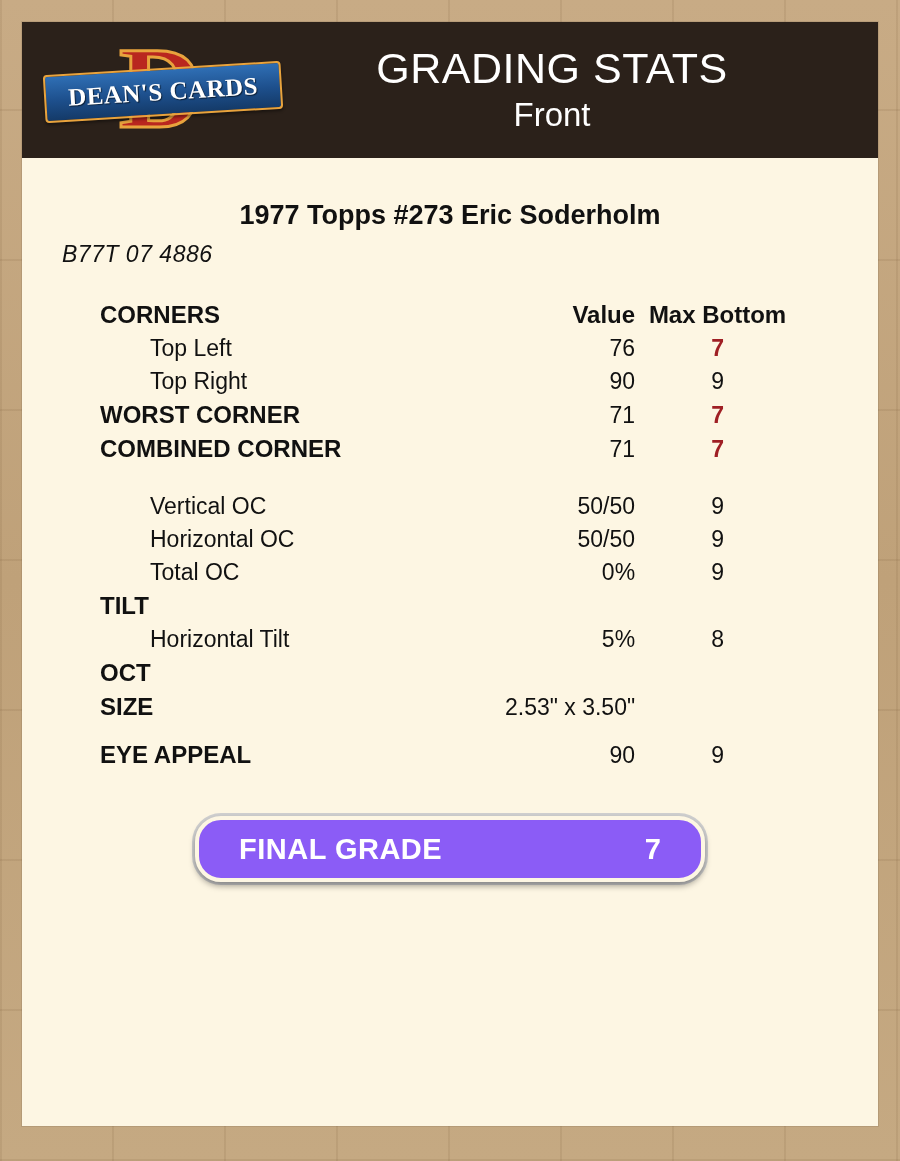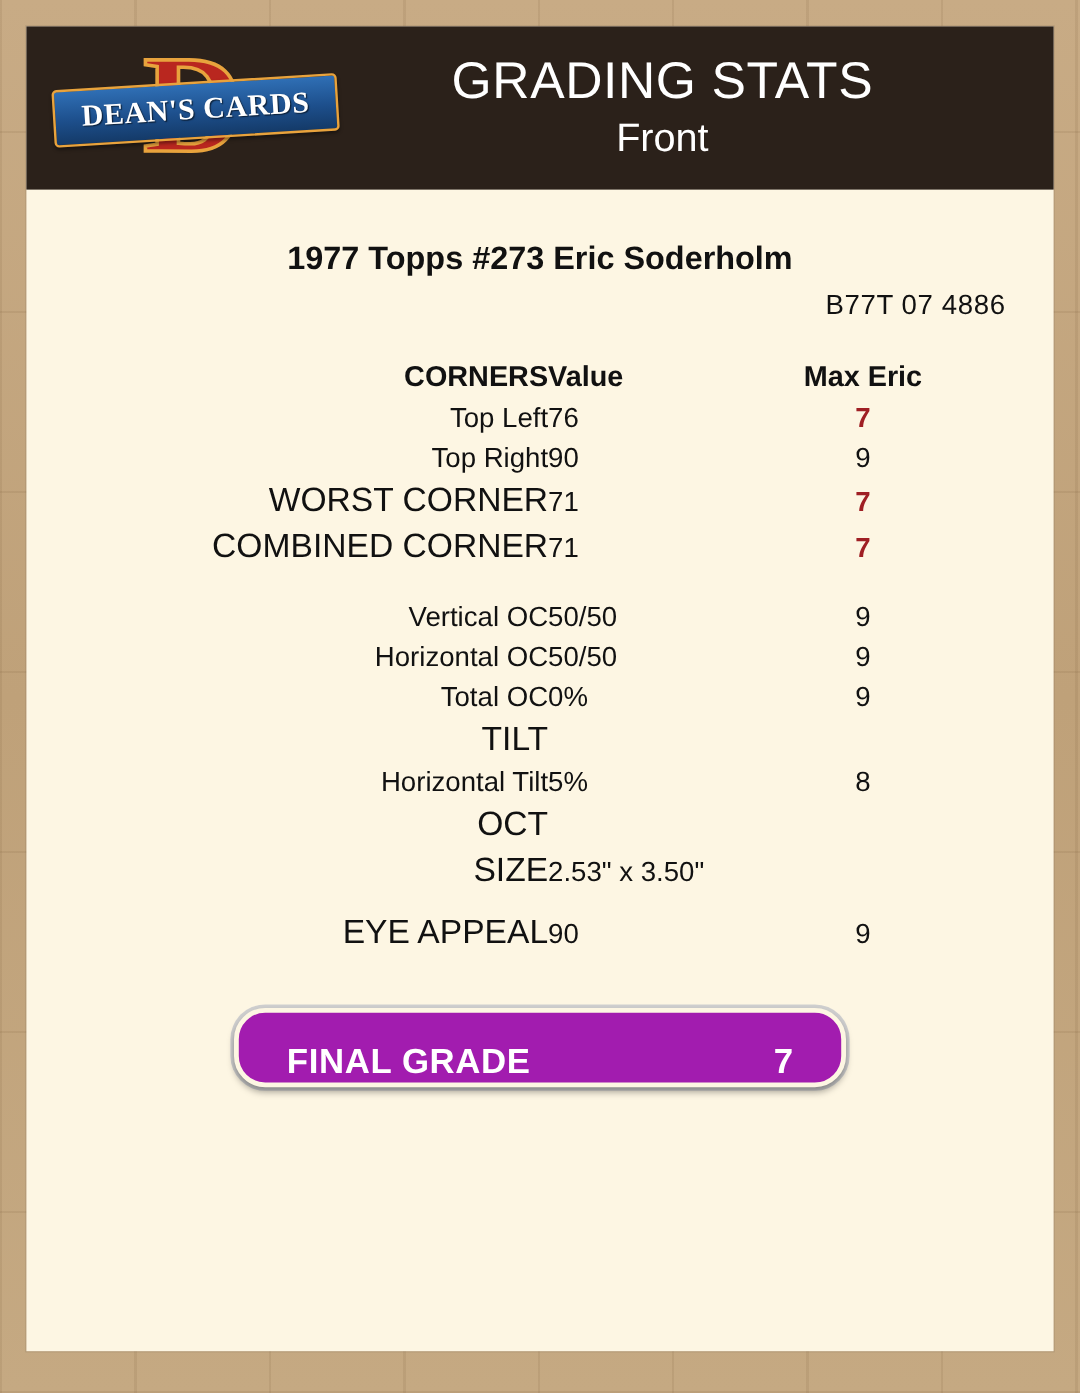--- a/index.html
+++ b/index.html
@@ -104,55 +104,56 @@
     padding: 0 40px;
     color: #111111;
   }
   .card-title {
     text-align: center;
     font-size: 27px;
     font-weight: bold;
     margin-top: 42px;
   }
   .card-serial {
-    text-align: right;
+    text-align: left;
     font-size: 23px;
     margin-top: 10px;
     letter-spacing: 0.5px;
+    font-style: italic;
   }
   table.stats {
     width: 700px;
     margin: 30px auto 0 auto;
     border-collapse: collapse;
     font-size: 23px;
   }
   table.stats td {
     padding: 3px 0;
     vertical-align: baseline;
   }
   td.c-label {
     width: 330px;
-    text-align: right;
+    text-align: left;
   }
   td.c-value {
     width: 195px;
-    text-align: left;
+    text-align: right;
   }
   td.c-grade {
     width: 175px;
     text-align: center;
   }
   .hdr td {
     font-weight: bold;
     font-size: 24px;
     padding-bottom: 4px;
   }
   .section td.c-label {
-    font-weight: normal;
-    font-size: 28px;
+    font-weight: bold;
+    font-size: 24px;
   }
   .indent {
     padding-left: 50px !important;
   }
   .red {
     color: #9f1f24;
     font-weight: bold;
   }
   .spacer td {
     height: 18px;
@@ -165,27 +166,27 @@
   .size-value {
     text-align: center;
     font-size: 23px;
   }
   .final-wrap {
     margin: 44px auto 0 auto;
     width: 510px;
     position: relative;
   }
   .final-grade {
-    background: #a21caf;
+    background: #8b5cf6;
     border: 4px solid #fdf6e3;
     border-radius: 26px;
     box-shadow: 0 4px 6px rgba(0,0,0,0.35), 0 0 0 3px #cfcfcf;
     height: 58px;
     display: flex;
-    align-items: flex-end;
+    align-items: center;
     justify-content: space-between;
     padding: 0 40px;
     color: #ffffff;
   }
   .final-grade .fg-label {
     font-size: 29px;
     font-weight: bold;
     letter-spacing: 0.5px;
   }
   .final-grade .fg-value {
@@ -216,21 +217,21 @@
   <div class="body-area">
 
     <div class="card-title">1977 Topps #273 Eric Soderholm</div>
     <div class="card-serial">B77T 07 4886</div>
 
     <table class="stats">
       <tbody>
         <tr class="hdr">
           <td class="c-label">CORNERS</td>
           <td class="c-value">Value</td>
-          <td class="c-grade">Max Eric</td>
+          <td class="c-grade">Max Bottom</td>
         </tr>
 
         <tr>
           <td class="c-label indent">Top Left</td>
           <td class="c-value">76</td>
           <td class="c-grade red">7</td>
         </tr>
         <tr>
           <td class="c-label indent">Top Right</td>
           <td class="c-value">90</td>

